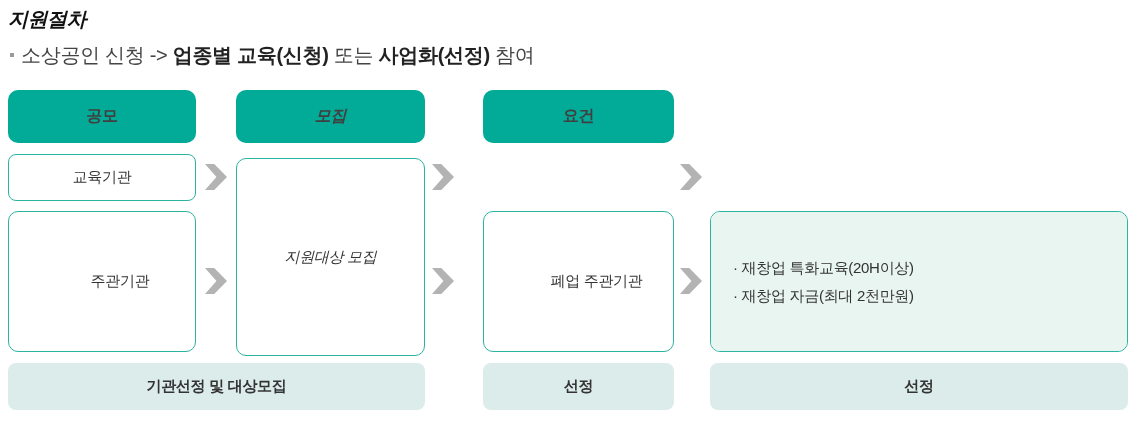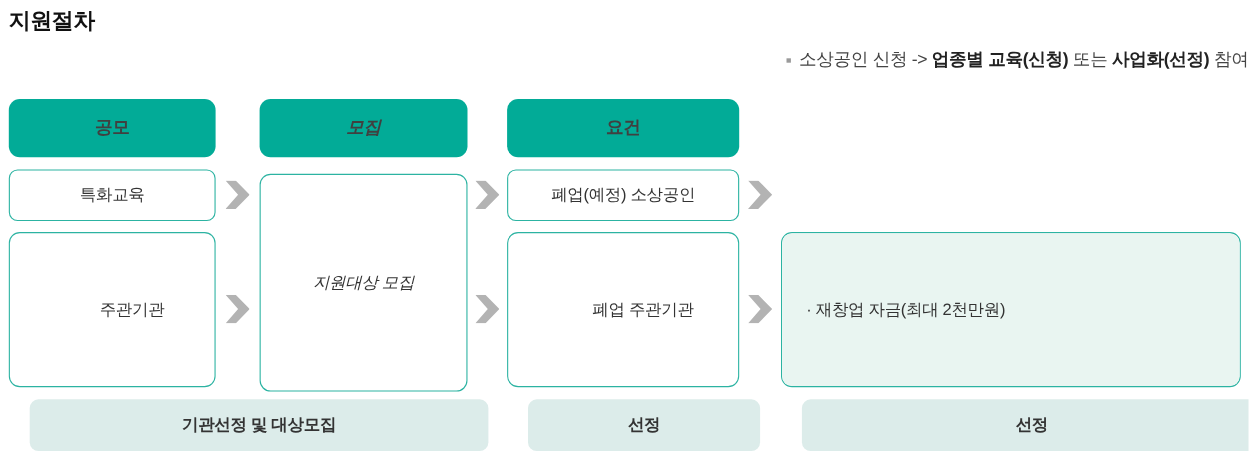--- a/index.html
+++ b/index.html
@@ -11,37 +11,38 @@
   :root{
     --teal:#02ab97;
     --teal-border:#2cb3a2;
     --mint:#e9f5f1;
     --light:#dcecea;
     --arrow:#b3b3b3;
   }
   .page-title{
     margin:8px 0 0 8px;font-size:20px;line-height:22px;font-weight:800;color:#111;
     letter-spacing:-0.5px;
+    font-style:italic;
   }
   .subtitle{
-    margin:16px 0 0 10px;font-size:16px;line-height:18px;color:#444;
-    display:flex;align-items:center;letter-spacing:-0.3px;justify-content:flex-end;
+    margin:16px 0 0 10px;font-size:20px;line-height:18px;color:#444;
+    display:flex;align-items:center;letter-spacing:-0.3px;
   }
   .square-bullet{
     display:inline-block;width:4px;height:4px;background:#9a9a9a;margin-right:7px;flex:0 0 auto;
   }
   .subtitle b{color:#222;font-weight:800;}
   .flow{
     position:relative;margin:26px 0 0 8px;width:1120px;height:320px;
   }
   .abs{position:absolute;box-sizing:border-box;}
   
   .c1{left:0;width:188px;}
   .c2{left:228px;width:189px;font-style:italic;}
-  .c3{left:453px;width:211px;}
+  .c3{left:475px;width:191px;}
   .c4{left:702px;width:418px;}
   .hdr{
     top:0;height:53px;background:var(--teal);border-radius:10px;
     display:flex;align-items:center;justify-content:center;
     color:#404040;font-size:16px;font-weight:800;letter-spacing:-0.3px;
   }
   .wbox{
     background:#fff;border:1px solid var(--teal-border);border-radius:8px;
     display:flex;align-items:center;justify-content:center;
     font-size:15px;color:#333;letter-spacing:-0.3px;text-align:center;
@@ -58,21 +59,21 @@
   .split-panel{
     flex:1 1 auto;align-self:stretch;background:var(--mint);
     border-radius:0 9px 9px 0;
     display:flex;flex-direction:column;justify-content:center;
     padding-left:22px;text-align:left;
   }
   .split-panel .item{font-size:15px;line-height:28px;letter-spacing:-0.3px;}
   .foot{
     top:273px;height:47px;background:var(--light);border-radius:8px;
     display:flex;align-items:center;justify-content:center;
-    font-size:15px;font-weight:700;color:#333;letter-spacing:-0.3px;margin-left:19px;
+    font-size:15px;font-weight:700;color:#333;letter-spacing:-0.3px;
   }
   .foot.wide{left:0;width:417px;}
   .arrow{
     width:22px;height:26px;background:var(--arrow);
     clip-path:polygon(0% 0%, 42% 0%, 100% 50%, 42% 100%, 0% 100%, 52% 50%);
   }
   .ar1{top:74px;}
   .ar2{top:178px;}
   .ax1{left:197px;}
   .ax2{left:424px;}
@@ -87,30 +88,30 @@
   <span class="square-bullet"></span>
   <span><span>소상공인 신청 -&gt; </span><b>업종별 교육(신청)</b><span> 또는 </span><b>사업화(선정)</b><span> 참여</span></span>
 </div>
 
 <div class="flow">
 
   <div class="abs hdr c1">공모</div>
   <div class="abs hdr c2">모집</div>
   <div class="abs hdr c3">요건</div>
 
-  <div class="abs wbox c1 row1">특화교육</div>
+  <div class="abs wbox c1 row1">교육기관</div>
   <div class="abs wbox c1 row2">주관기관</div>
 
   <div class="abs wbox c2 tall2">지원대상 모집</div>
 
-  <div class="abs wbox c3 row1">폐업(예정) 소상공인</div>
   <div class="abs wbox c3 row2">폐업 주관기관</div>
 
   <div class="abs wbox c4 row2 split">
     <div class="split-panel">
+      <div class="item">· 재창업 특화교육(20H이상)</div>
       <div class="item">· 재창업 자금(최대 2천만원)</div>
     </div>
   </div>
 
   <div class="abs foot wide">기관선정 및 대상모집</div>
   <div class="abs foot c3">선정</div>
   <div class="abs foot c4">선정</div>
 
   <div class="abs arrow ax1 ar1"></div>
   <div class="abs arrow ax1 ar2"></div>

